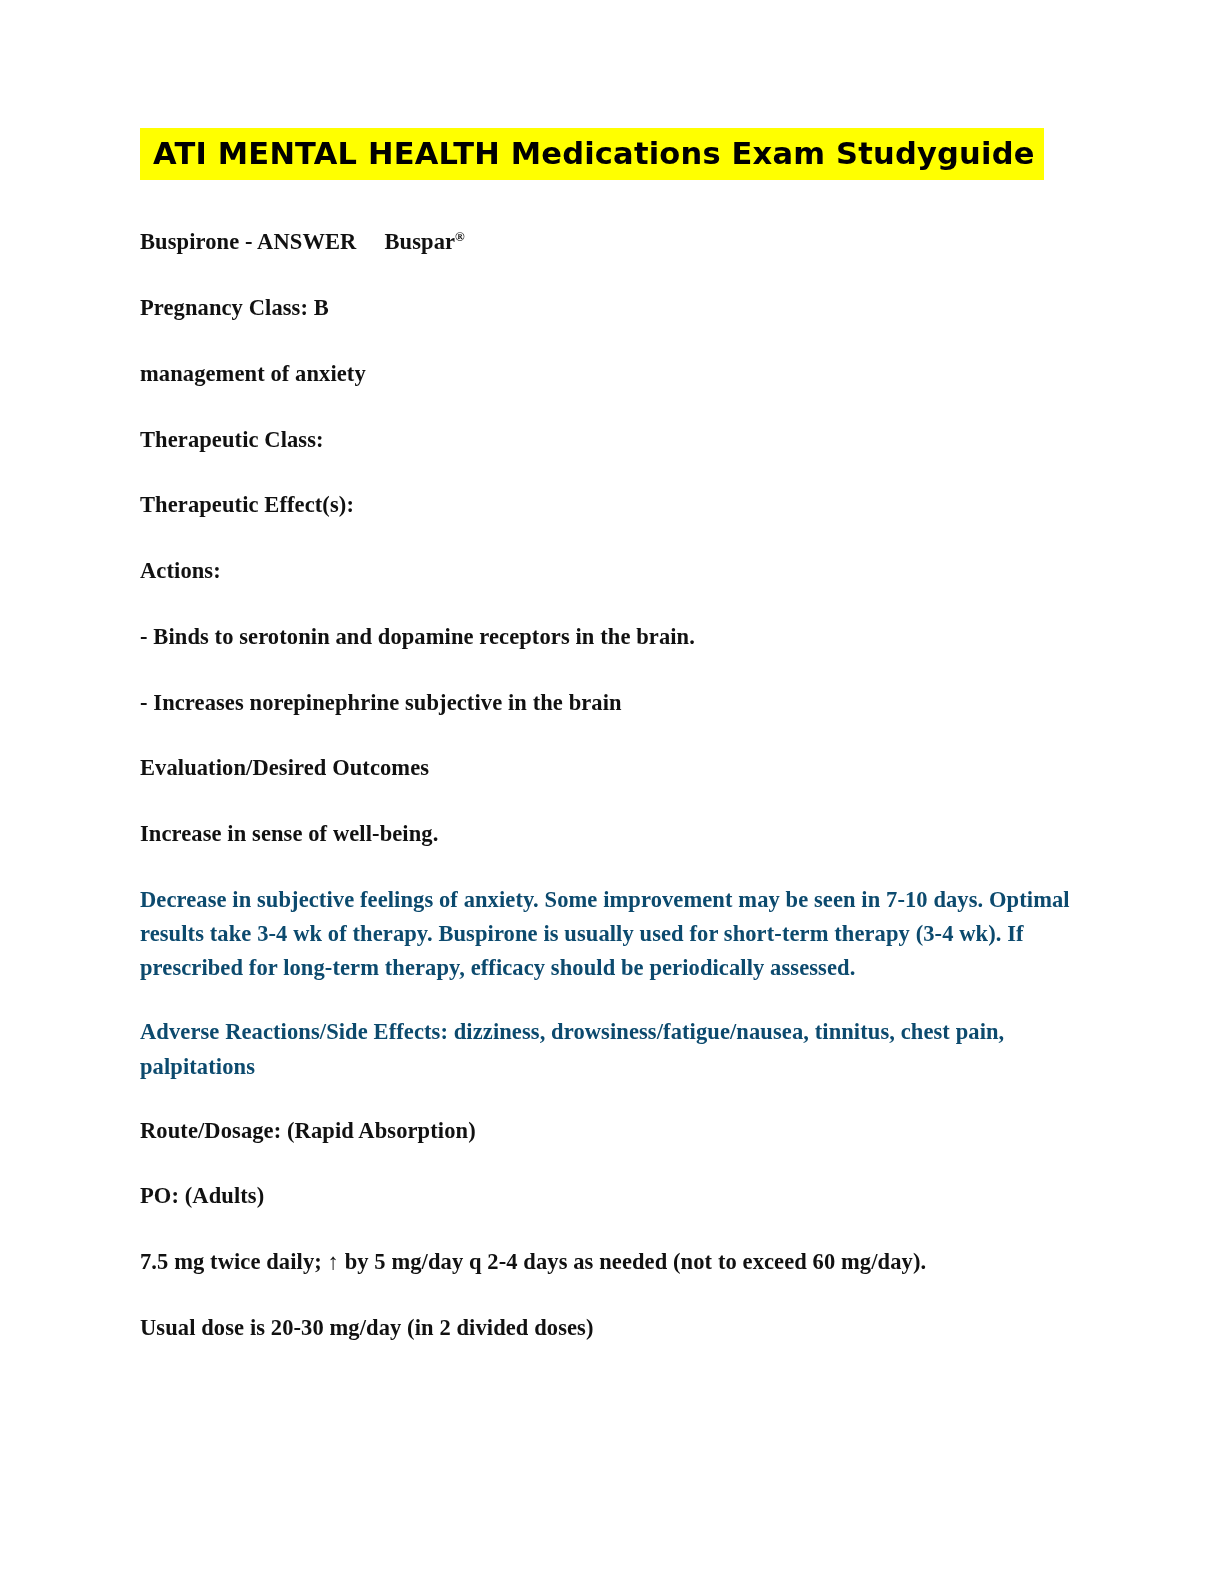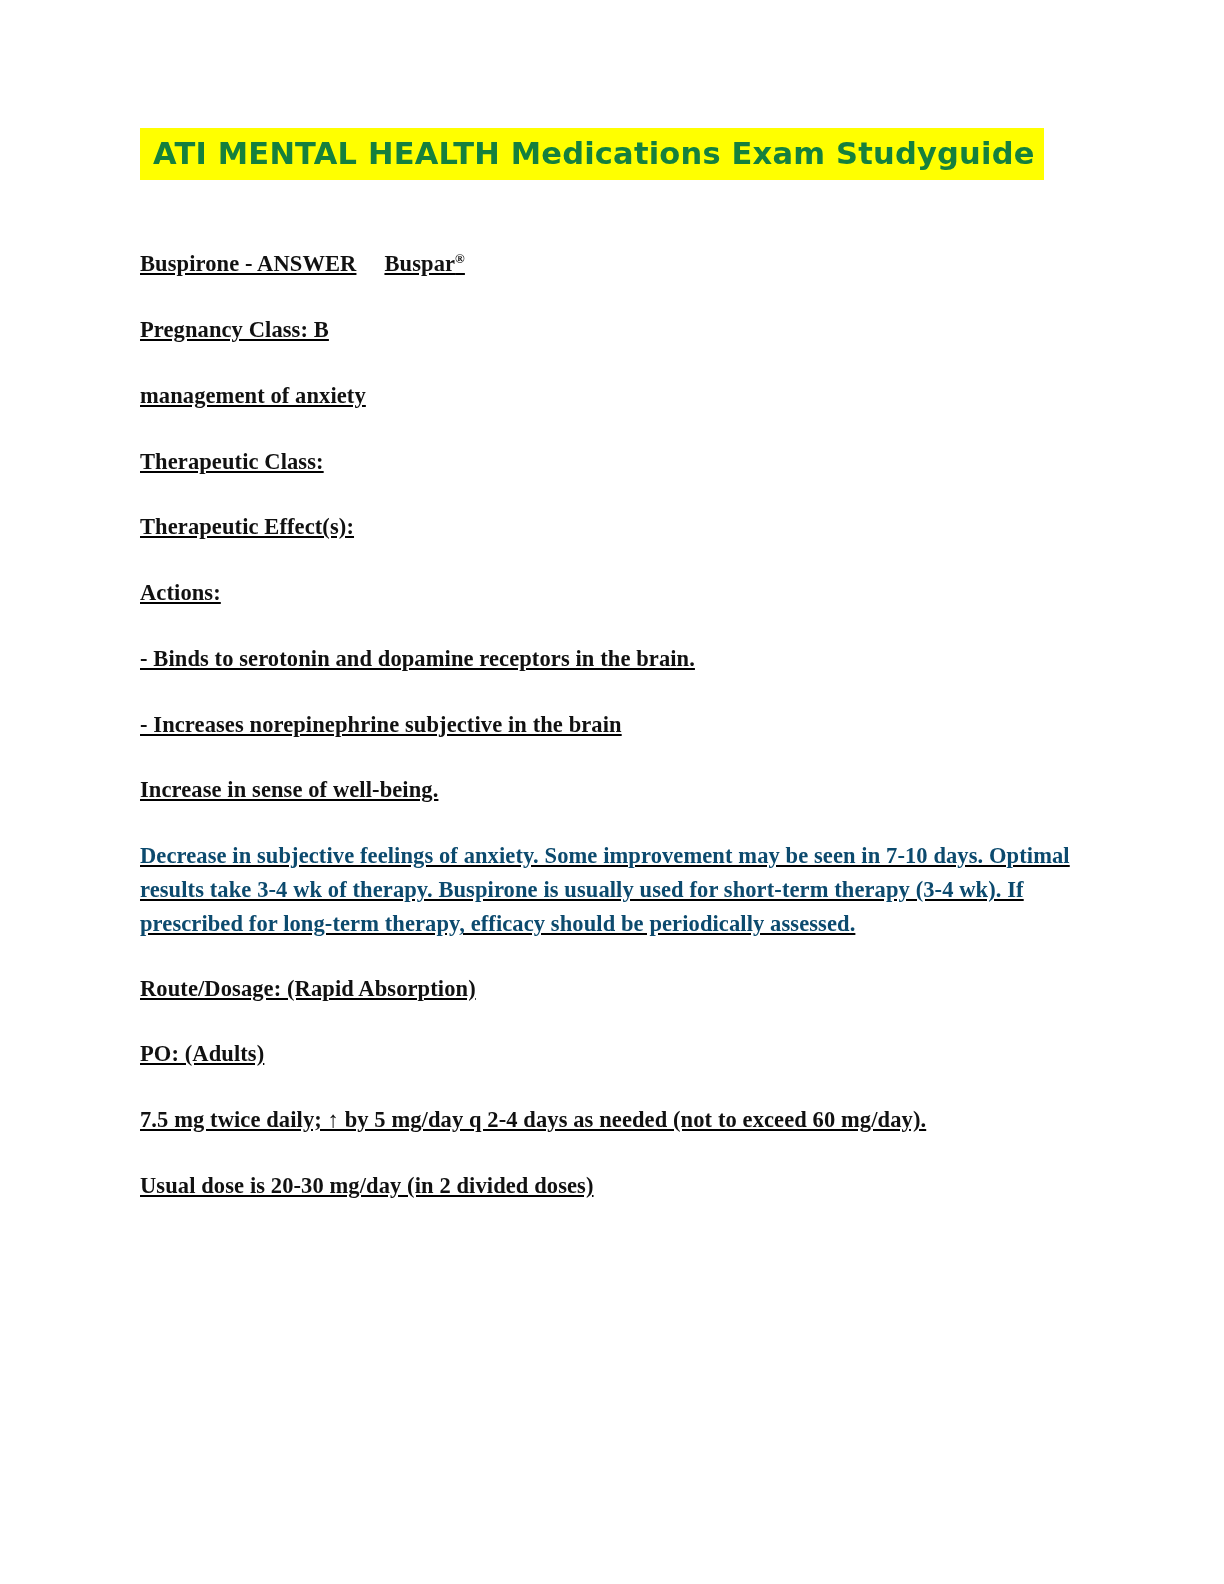--- a/index.html
+++ b/index.html
@@ -25,32 +25,31 @@
   }
   .doc-body {
     position: absolute;
     left: 140px;
     top: 128px;
     width: 944px;
   }
   .title-bar {
     display: inline-block;
     background: #ffff00;
-    color: #15803d;
+    color: #000000;
     font-family: "DejaVu Sans", sans-serif;
     font-weight: bold;
     font-size: 30.5px;
     line-height: 1.42;
     letter-spacing: 0.2px;
     padding: 4px 9px 5px 13px;
     white-space: nowrap;
   }
   .content {
-    margin-top: 67px;
-    text-decoration: underline;
+    margin-top: 45px;
   }
   p.line {
     margin: 0 0 32px 0;
     font-family: "Liberation Serif", serif;
     font-weight: bold;
     font-size: 22.5px;
     line-height: 1.5;
     color: #111111;
     letter-spacing: 0.1px;
   }
@@ -96,25 +95,27 @@
 
       <p class="line">Therapeutic Effect(s):</p>
 
 
       <p class="line">Actions:</p>
 
       <p class="line">- Binds to serotonin and dopamine receptors in the brain.</p>
 
       <p class="line">- Increases norepinephrine subjective in the brain</p>
 
+      <p class="line">Evaluation/Desired Outcomes</p>
 
       <p class="line">Increase in sense of well-being.</p>
 
       <p class="para">Decrease in subjective feelings of anxiety. Some improvement may be seen in 7-10 days. Optimal results take 3-4 wk of therapy. Buspirone is usually used for short-term therapy (3-4 wk). If prescribed for long-term therapy, efficacy should be periodically assessed.</p>
 
+      <p class="para">Adverse Reactions/Side Effects: dizziness, drowsiness/fatigue/nausea, tinnitus, chest pain, palpitations</p>
 
       <p class="line">Route/Dosage: (Rapid Absorption)</p>
 
       <p class="line">PO: (Adults)</p>
 
       <p class="line">7.5 mg twice daily; ↑ by 5 mg/day q 2-4 days as needed (not to exceed 60 mg/day).</p>
 
       <p class="line">Usual dose is 20-30 mg/day (in 2 divided doses)</p>
 
     </div>

